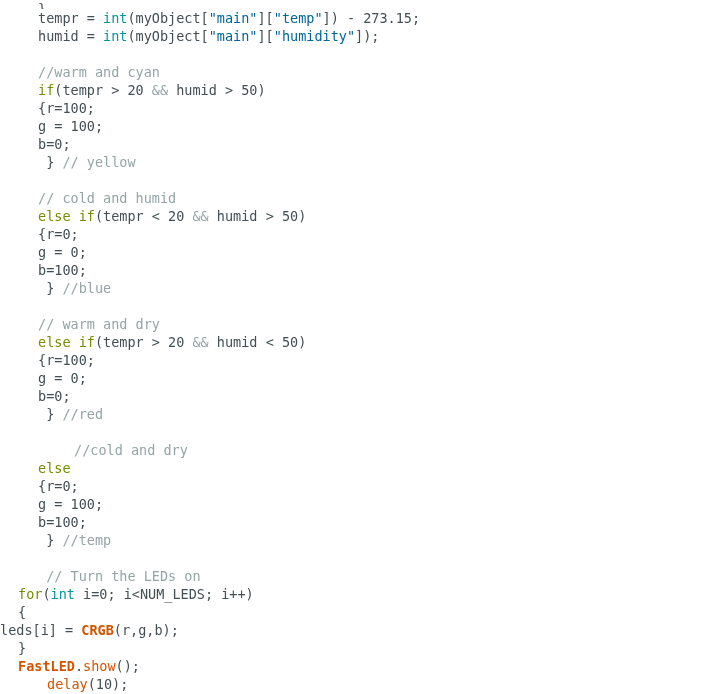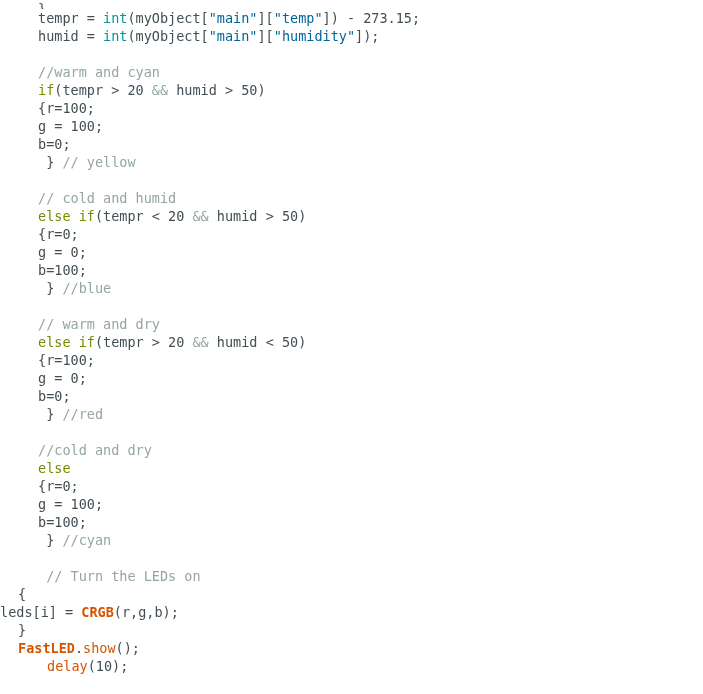--- a/index.html
+++ b/index.html
@@ -70,26 +70,27 @@
     <div class="code-line" style="padding-left: 38px;"><span class="tok-plain">b=100;</span></div>
     <div class="code-line" style="padding-left: 38px;"><span class="tok-plain"> } </span><span class="tok-comment">//blue</span></div>
     <div class="code-line" style="padding-left: 18px;">&nbsp;</div>
     <div class="code-line" style="padding-left: 38px;"><span class="tok-comment">// warm and dry</span></div>
     <div class="code-line" style="padding-left: 38px;"><span class="tok-keyword">else</span><span class="tok-plain"> </span><span class="tok-keyword">if</span><span class="tok-plain">(tempr &gt; 20 </span><span class="tok-comment">&amp;&amp;</span><span class="tok-plain"> humid &lt; 50)</span></div>
     <div class="code-line" style="padding-left: 38px;"><span class="tok-plain">{r=100;</span></div>
     <div class="code-line" style="padding-left: 38px;"><span class="tok-plain">g = 0;</span></div>
     <div class="code-line" style="padding-left: 38px;"><span class="tok-plain">b=0;</span></div>
     <div class="code-line" style="padding-left: 38px;"><span class="tok-plain"> } </span><span class="tok-comment">//red</span></div>
     <div class="code-line" style="padding-left: 18px;">&nbsp;</div>
-    <div class="code-line" style="padding-left: 38px;"><span class="tok-comment">//cold and dry</span></div>
+    <div class="code-line" style="padding-left: 38px; margin-left: 36px;"><span class="tok-comment">//cold and dry</span></div>
     <div class="code-line" style="padding-left: 38px;"><span class="tok-keyword">else</span></div>
     <div class="code-line" style="padding-left: 38px;"><span class="tok-plain">{r=0;</span></div>
     <div class="code-line" style="padding-left: 38px;"><span class="tok-plain">g = 100;</span></div>
     <div class="code-line" style="padding-left: 38px;"><span class="tok-plain">b=100;</span></div>
-    <div class="code-line" style="padding-left: 38px;"><span class="tok-plain"> } </span><span class="tok-comment">//cyan</span></div>
+    <div class="code-line" style="padding-left: 38px;"><span class="tok-plain"> } </span><span class="tok-comment">//temp</span></div>
     <div class="code-line" style="padding-left: 18px;">&nbsp;</div>
     <div class="code-line" style="padding-left: 38px;"><span class="tok-comment"> // Turn the LEDs on</span></div>
+    <div class="code-line" style="padding-left: 18px;"><span class="tok-keyword">for</span><span class="tok-plain">(</span><span class="tok-type">int</span><span class="tok-plain"> i=0; i&lt;NUM_LEDS; i++)</span></div>
     <div class="code-line" style="padding-left: 18px;"><span class="tok-plain">{</span></div>
     <div class="code-line" style=""><span class="tok-plain">leds[i] = </span><span class="tok-class">CRGB</span><span class="tok-plain">(r,g,b);</span></div>
     <div class="code-line" style="padding-left: 18px;"><span class="tok-plain">}</span></div>
     <div class="code-line" style="padding-left: 18px;"><span class="tok-class">FastLED</span><span class="tok-plain">.</span><span class="tok-func">show</span><span class="tok-plain">();</span></div>
     <div class="code-line" style="padding-left: 18px; margin-left: 29px;"><span class="tok-func">delay</span><span class="tok-plain">(10);</span></div>
   </div>
 
 </body></html>

